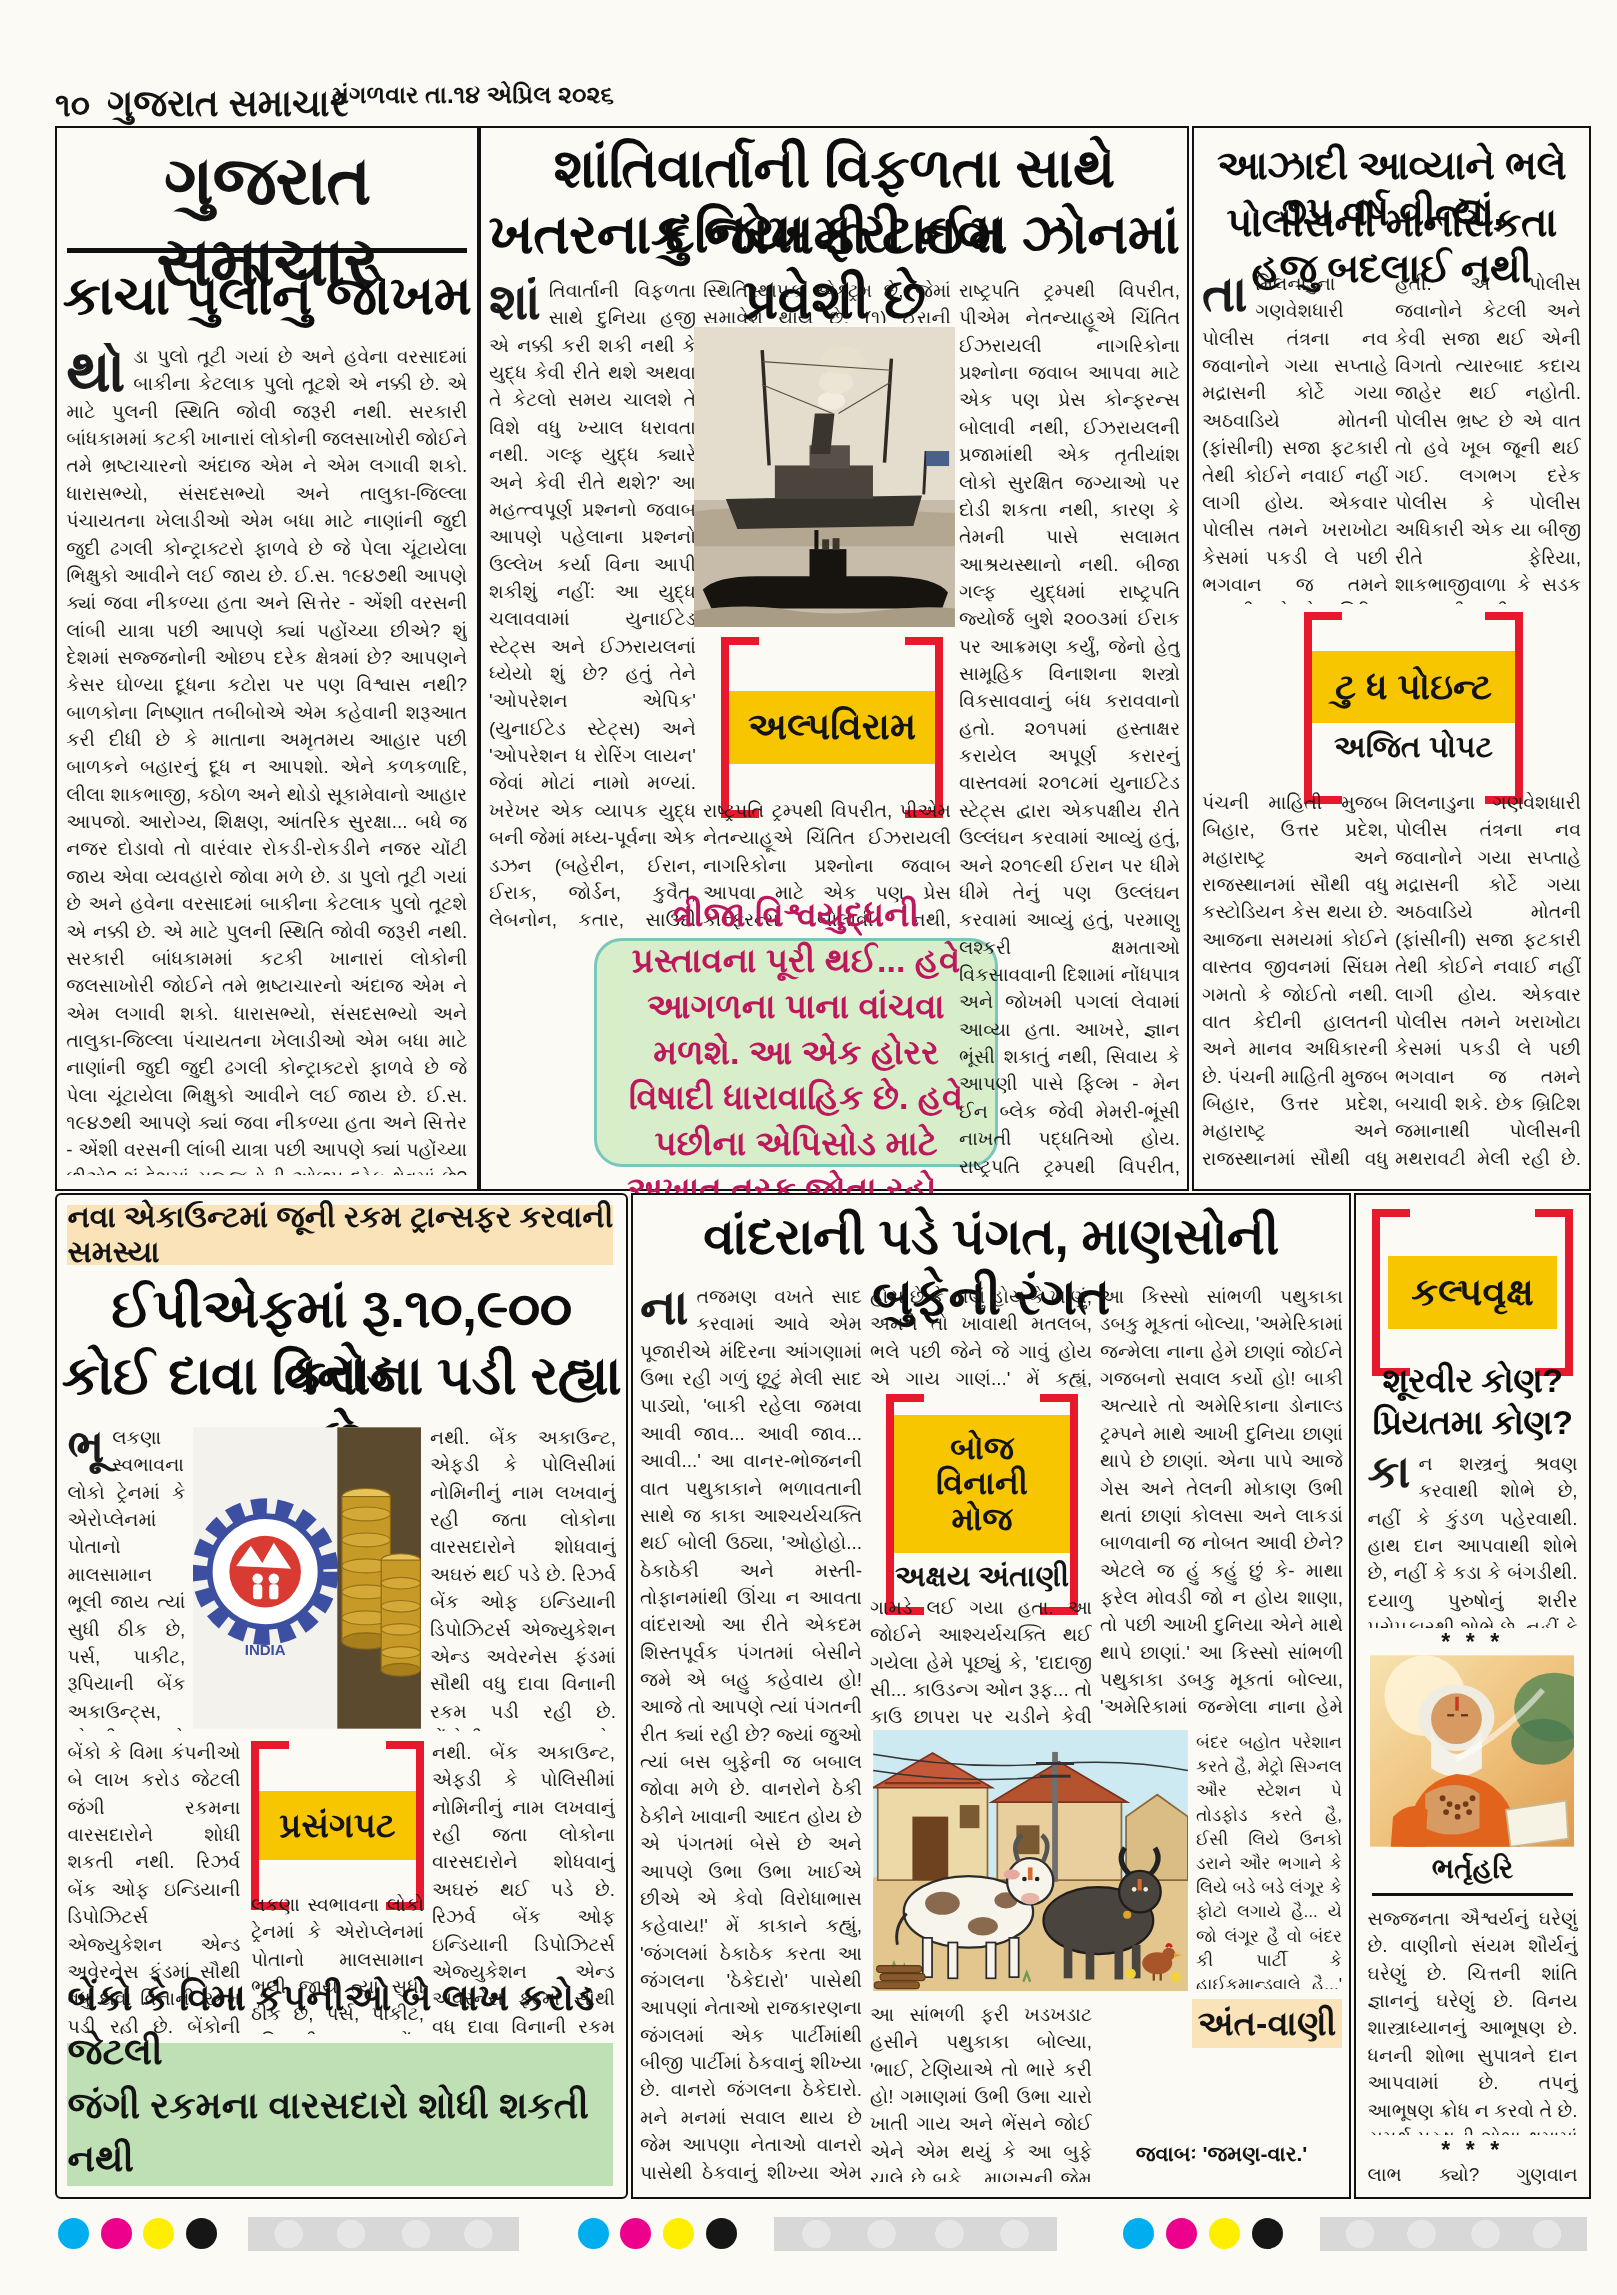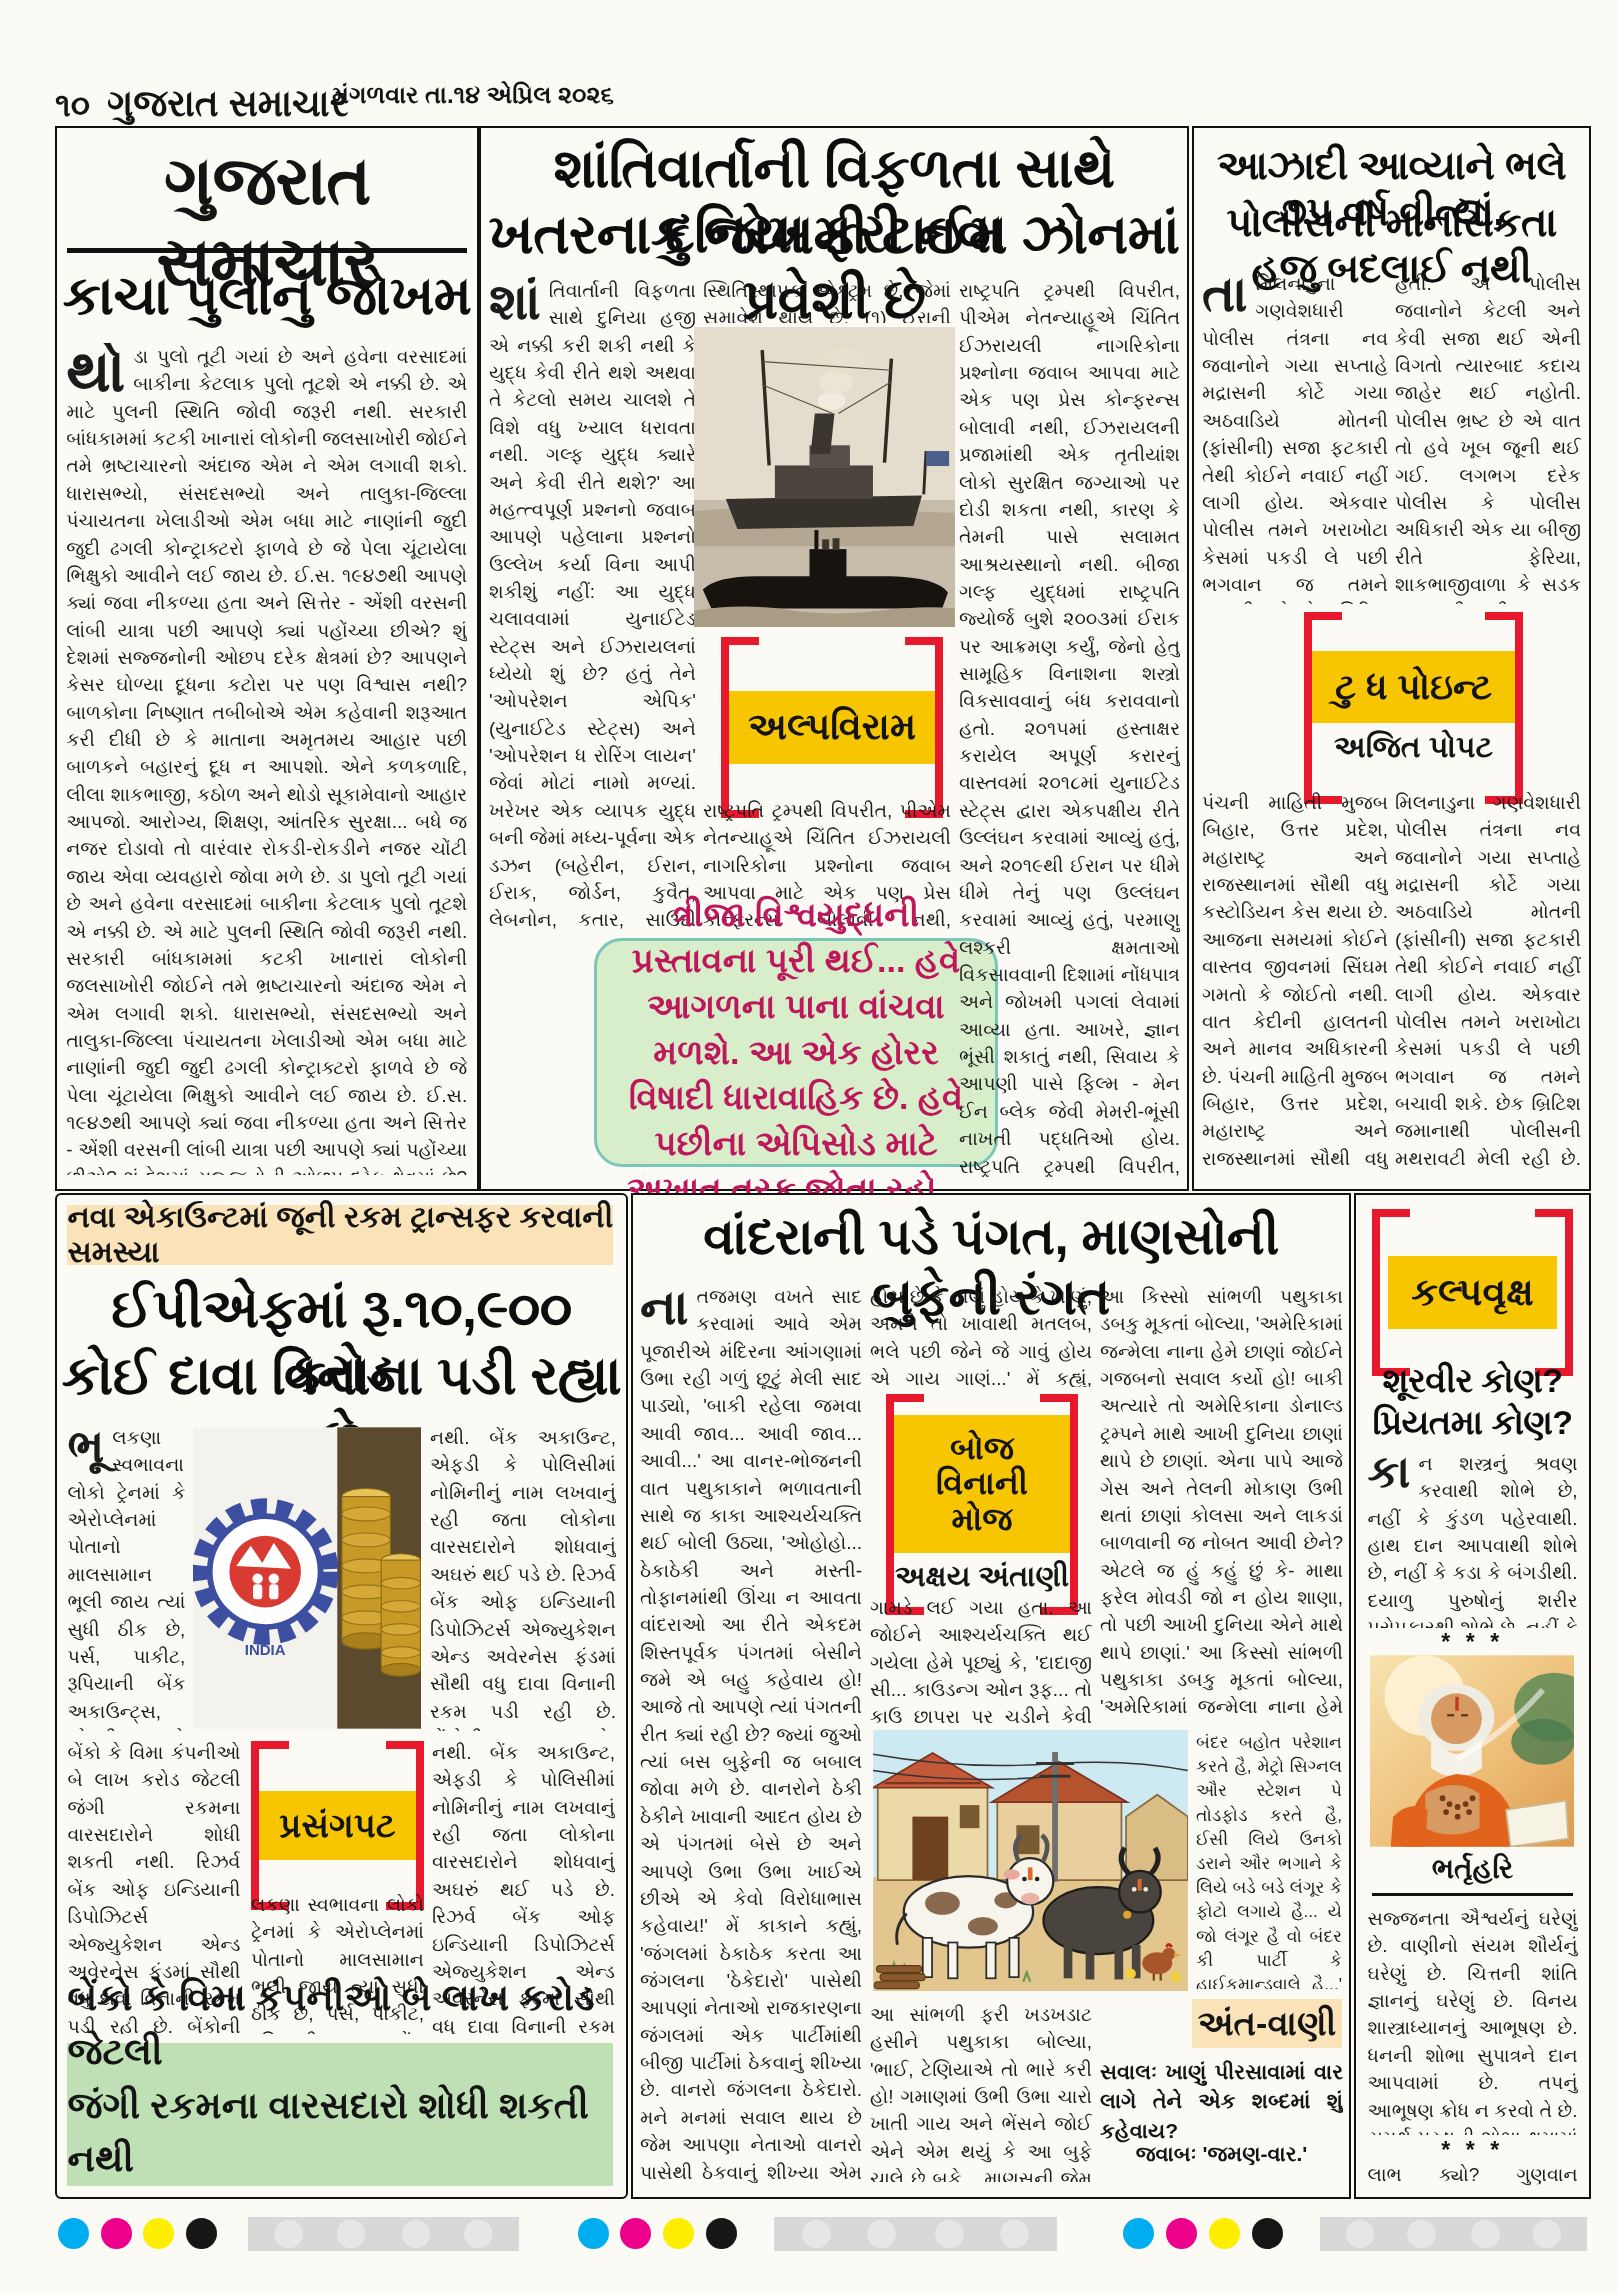--- a/index.html
+++ b/index.html
@@ -270,21 +270,20 @@
           <rect x="12" y="422" width="78" height="12" rx="6"></rect>
           <rect x="2" y="436" width="78" height="12" rx="6"></rect>
         </g>
       </svg>
     </div>
     <div class="abs bodytxt jus" style="left:237px;top:806px;width:222px;height:181px;">આ સાંભળી ફરી ખડખડાટ હસીને પથુકાકા બોલ્યા, 'ભાઈ, ટેણિયાએ તો ભારે કરી હો! ગમાણમાં ઉભી ઉભા ચારો ખાતી ગાય અને ભેંસને જોઈ એને એમ થયું કે આ બુફે ચાલે છે બુફે... માણસની જેમ ઢોર પણ બુફેમાં ખાતા શીખી ગયા લાગે છે એમ માન્યું હશે, બરાબરને? પણ એને ખબર નહીં હોય કે આપણા બિહારી લાલુ બાબુ ઉભા ઉભા કરોડોનો ઢોરનો ચારો ચાવી ગયા હતા, બરાબરને?'</div>
 
     <div class="abs bodytxt jus" style="left:467px;top:88px;width:243px;height:440px;">આ કિસ્સો સાંભળી પથુકાકા ડબકુ મૂકતાં બોલ્યા, 'અમેરિકામાં જન્મેલા નાના હેમે છાણાં જોઈને ગજબનો સવાલ કર્યો હો! બાકી અત્યારે તો અમેરિકાના ડોનાલ્ડ ટ્રમ્પને માથે આખી દુનિયા છાણાં થાપે છે છાણાં. એના પાપે આજે ગેસ અને તેલની મોકાણ ઉભી થતાં છાણાં કોલસા અને લાકડાં બાળવાની જ નોબત આવી છેને? એટલે જ હું કહું છું કે- માથા ફરેલ મોવડી જો ન હોય શાણા, તો પછી આખી દુનિયા એને માથે થાપે છાણાં.' આ કિસ્સો સાંભળી પથુકાકા ડબકુ મૂકતાં બોલ્યા, 'અમેરિકામાં જન્મેલા નાના હેમે છાણાં જોઈને ગજબનો સવાલ કર્યો હો! બાકી અત્યારે તો અમેરિકાના ડોનાલ્ડ ટ્રમ્પને માથે આખી દુનિયા છાણાં થાપે છે છાણાં. એના પાપે આજે ગેસ અને તેલની મોકાણ ઉભી થતાં છાણાં કોલસા અને લાકડાં બાળવાની જ નોબત આવી છેને? એટલે જ હું કહું છું કે- માથા ફરેલ મોવડી જો ન હોય શાણા, તો પછી આખી દુનિયા એને માથે થાપે છાણાં.'</div>
     <div class="abs bodytxt jus small" style="left:563px;top:535px;width:146px;height:259px;">બંદર બહોત પરેશાન કરતે હૈ, મેટ્રો સિગ્નલ ઔર સ્ટેશન પે તોડફોડ કરતે હૈ, ઈસી લિયે ઉનકો ડરાને ઔર ભગાને કે લિયે બડે બડે લંગૂર કે ફોટો લગાયે હૈ... યે જો લંગૂર હૈ વો બંદર કી પાર્ટી કે હાઈકમાન્ડવાલે હૈ...' ચોકીદારનો જવાબ સાંભળી કાકા નવાઈ પામી બોલ્યા, 'આ તો ગજબ કહેવાય હો! ભારતીય ઠેકતા પાર્ટીમાં પણ હાઈકમાન્ડની ખરી ધાક છે!'</div>
     <div class="kicker" style="left:559px;top:804px;width:150px;height:49px;font-size:34px;">અંત-વાણી</div>
-    <div class="abs jus" style="left:467px;top:862px;width:243px;height:87px;font-size:21px;font-weight:700;line-height:1.4;overflow:hidden;">સવાલઃ ખાણું પીરસાવામાં વાર લાગે તેને એક શબ્દમાં શું કહેવાય?</div>
     <div class="abs ctr" style="left:467px;top:947px;width:243px;font-size:21px;font-weight:700;">જવાબઃ 'જમણ-વાર.'</div>
   </div>
 
   <div class="box" style="left:1354px;top:1193px;width:233px;height:1002px;">
     <div class="badge" style="left:16px;top:14px;width:201px;height:137px;">
       <div class="core" style="font-size:38px;min-width:116px;">કલ્પવૃક્ષ</div>
     </div>
     <div class="abs ctr hl" style="left:0;right:0;top:166px;font-size:34px;">શૂરવીર કોણ?</div>
     <div class="abs ctr hl" style="left:0;right:0;top:208px;font-size:34px;">પ્રિયતમા કોણ?</div>
     <div class="abs bodytxt jus" style="left:11.6px;top:255px;width:210px;height:178px;">

